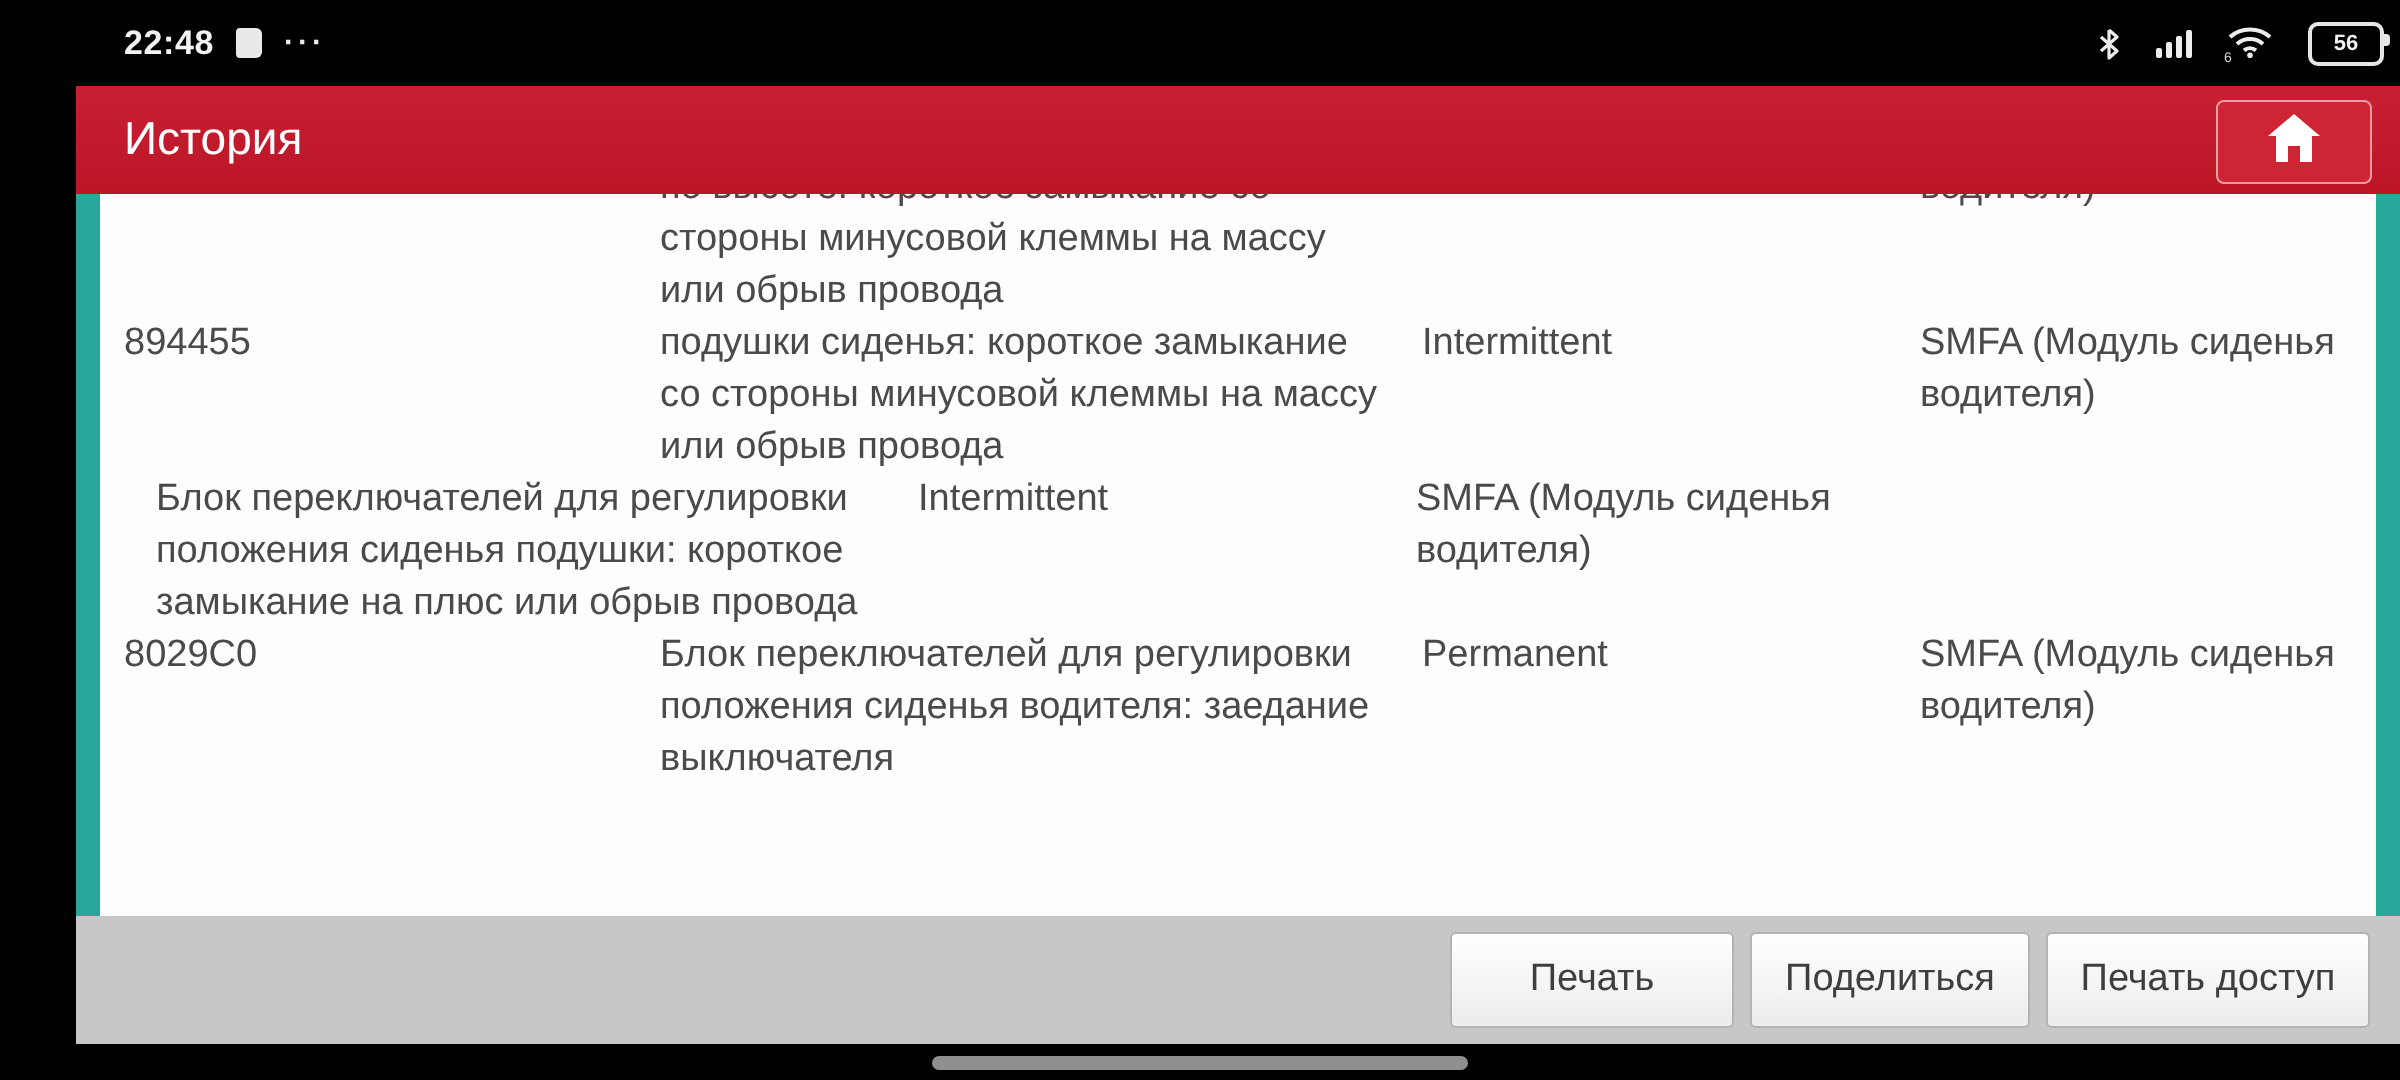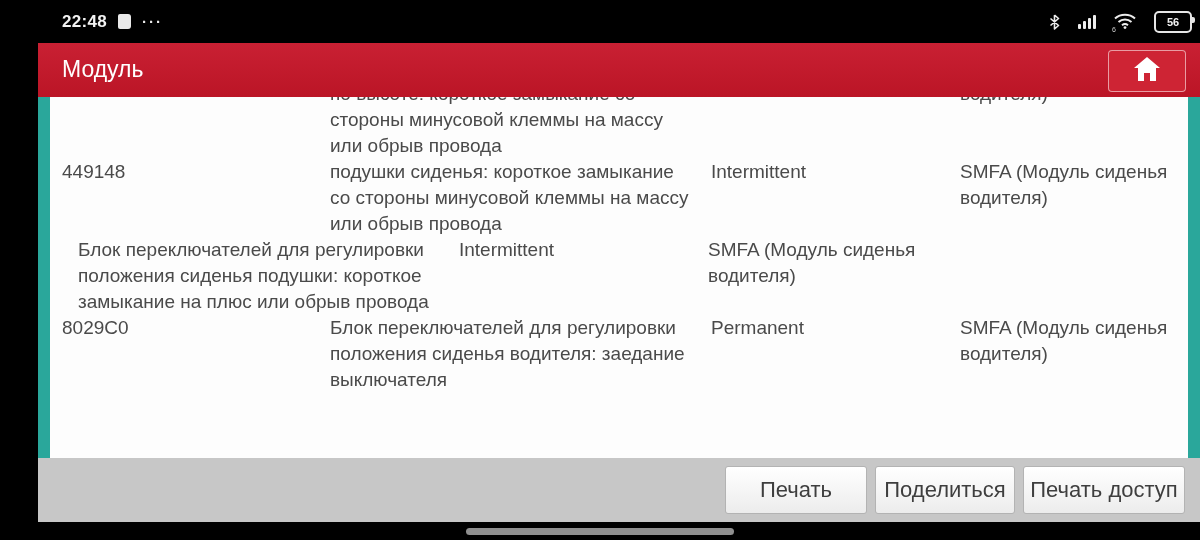--- a/index.html
+++ b/index.html
@@ -40,21 +40,21 @@
   .table{position:relative;margin-top:-16px;}
   .trow{display:flex;align-items:flex-start;color:#4a4a4a;font-size:19px;line-height:26px;}
   .c-code{width:252px;padding-left:24px;box-sizing:border-box;}
   .c-desc{width:380px;margin-left:40px;}
   .c-status{width:250px;padding-left:1px;box-sizing:border-box;}
   .c-module{width:240px;}
   
   .toolbar{position:absolute;left:38px;top:458px;right:0;height:64px;background:#c7c7c7;
            display:flex;align-items:center;justify-content:flex-end;gap:8px;padding-right:15px;box-sizing:border-box;}
   .tb-btn{height:48px;background:linear-gradient(#ffffff,#ececec);border:1px solid #b3b3b3;border-radius:3px;
-          color:#3e3e3e;font-size:22px;font-family:"Liberation Sans","DejaVu Sans",sans-serif;
+          color:#3e3e3e;font-size:19px;font-family:"Liberation Sans","DejaVu Sans",sans-serif;
           display:flex;align-items:center;justify-content:center;cursor:pointer;box-sizing:border-box;}
   .tb-btn.b0{width:142px;} .tb-btn.b1{width:140px;} .tb-btn.b2{width:162px;}
   
   .navbar{position:absolute;left:0;top:522px;width:1200px;height:18px;background:#000;}
   .nav-pill{position:absolute;left:466px;top:6px;width:268px;height:7px;background:#8f8f8f;border-radius:4px;cursor:pointer;}
 </style>
 </head>
 <body>
 
 <div class="screen">
@@ -86,21 +86,21 @@
         </svg>
         <span class="wifi-sub">6</span>
       </span>
       <span class="battery">
         <span>56</span>
       </span>
     </div>
   </div>
 
   <div class="header">
-    <div class="header-title">Модуль</div>
+    <div class="header-title">История</div>
     <div class="home-btn">
       <span>
         <svg width="30" height="28" viewBox="0 0 30 28">
           <path d="M15 2 L28 13 L24 13 L24 26 L18 26 L18 18 L12 18 L12 26 L6 26 L6 13 L2 13 Z" fill="#fff"></path>
         </svg>
       </span>
     </div>
   </div>
 
   <div class="content">
@@ -115,21 +115,21 @@
           <div>стороны минусовой клеммы на массу</div>
           <div>или обрыв провода</div>
         </div>
         <div class="c-status"></div>
         <div class="c-module">
           <div>водителя)</div>
         </div>
       </div>
 
       <div class="trow">
-        <div class="c-code">449148</div>
+        <div class="c-code">894455</div>
         <div class="c-desc">
           <div>подушки сиденья: короткое замыкание</div>
           <div>со стороны минусовой клеммы на массу</div>
           <div>или обрыв провода</div>
         </div>
         <div class="c-status">Intermittent</div>
         <div class="c-module">
           <div>SMFA (Модуль сиденья</div>
           <div>водителя)</div>
         </div>

